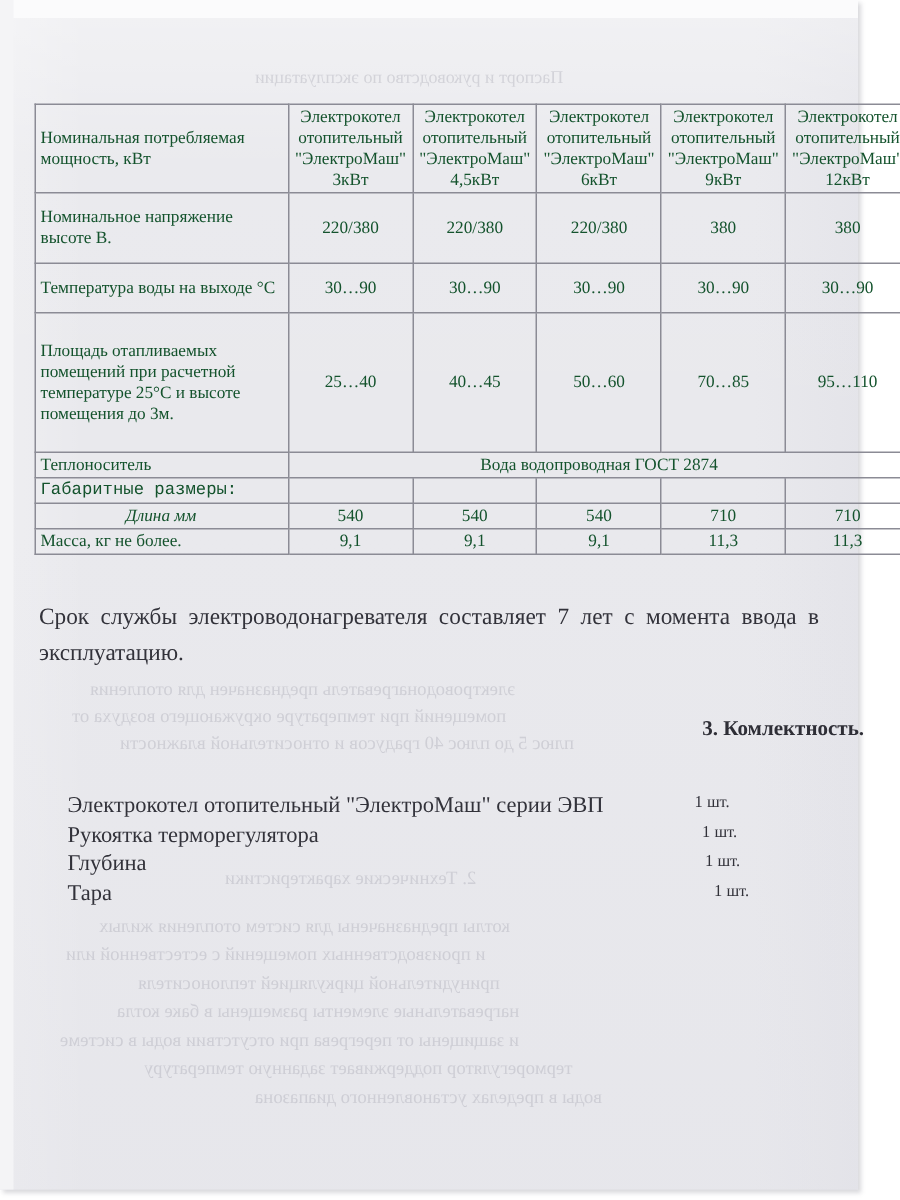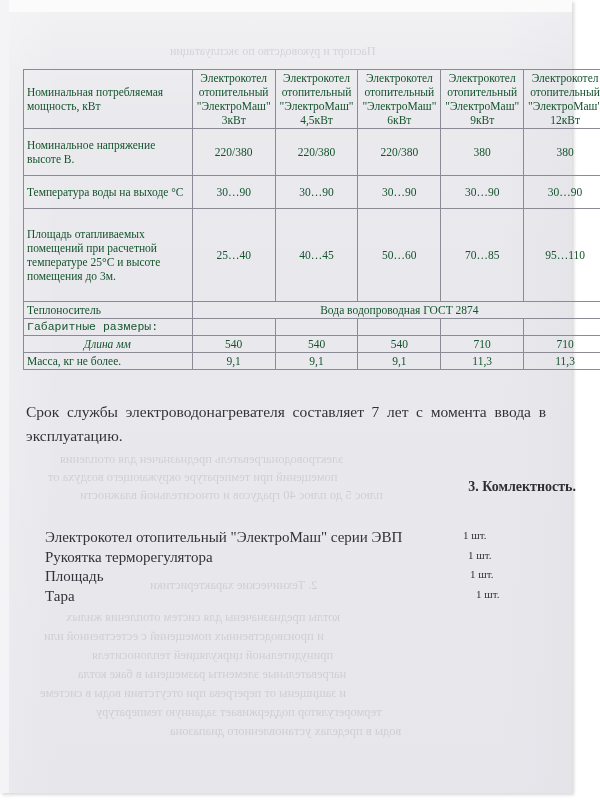--- a/index.html
+++ b/index.html
@@ -321,21 +321,21 @@
     <div id="kit-list">
       <div class="kit-row">
         <span class="kit-name">Электрокотел отопительный "ЭлектроМаш"  серии ЭВП</span>
         <span class="kit-qty" style="left:418px;">1 шт.</span>
       </div>
       <div class="kit-row">
         <span class="kit-name">Рукоятка терморегулятора</span>
         <span class="kit-qty" style="left:423px;">1 шт.</span>
       </div>
       <div class="kit-row">
-        <span class="kit-name">Площадь</span>
+        <span class="kit-name">Глубина</span>
         <span class="kit-qty" style="left:425px;">1 шт.</span>
       </div>
       <div class="kit-row">
         <span class="kit-name">Тара</span>
         <span class="kit-qty" style="left:431px;">1 шт.</span>
       </div>
     </div>
 
   </div>
 </div>

